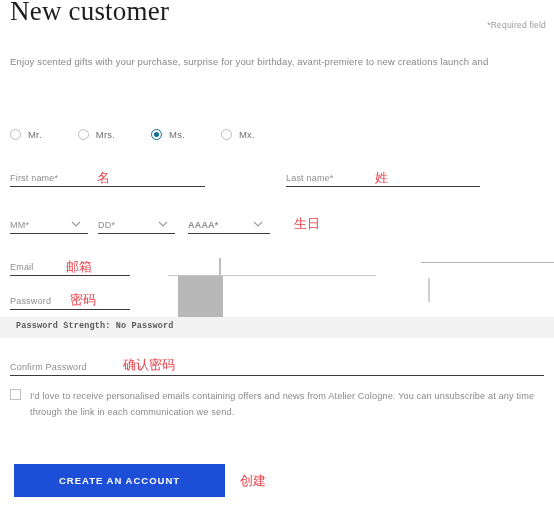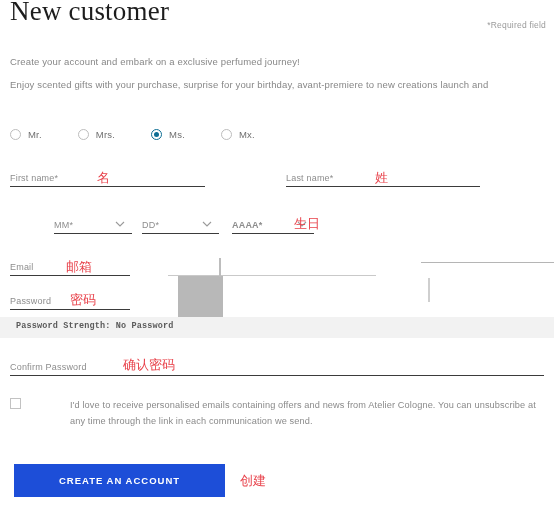--- a/index.html
+++ b/index.html
@@ -124,21 +124,20 @@
     background: #3b3b3b;
   }
   .underline.light {
     background: #c9c9c9;
   }
 
   
   .select {
     position: absolute;
     height: 20px;
-    margin-left: 44px;
   }
   .select .sel-text {
     position: absolute;
     left: 0;
     bottom: 4px;
     font-size: 9px;
     color: #8d8d8d;
     letter-spacing: 0.2px;
     white-space: nowrap;
   }
@@ -198,25 +197,24 @@
   .caret {
     position: absolute;
     width: 2px;
     background: #bdbdbd;
   }
 
   
   .consent {
     position: absolute;
     left: 10px;
-    top: 397px;
+    top: 388px;
     width: 534px;
     display: flex;
     align-items: flex-start;
-    gap: 40px;
   }
   .checkbox {
     width: 11px;
     height: 11px;
     border: 1px solid #c2c2c2;
     box-sizing: border-box;
     background: #fff;
     flex: none;
     margin-top: 1px;
   }
@@ -247,21 +245,20 @@
 </style>
 </head>
 <body>
 
 <div class="page">
 
   <div class="title">New customer</div>
   <div class="required-note">*Required field</div>
 
   <div class="intro">
-    <p>Create your account and embark on a exclusive perfumed journey!</p>
     <p>Enjoy scented gifts with your purchase, surprise for your birthday, avant-premiere to new creations launch and</p>
   </div>
 
   <div class="radio-row">
     <div class="radio-opt">
       <span class="radio-mark"></span>
       <span class="radio-label">Mr.</span>
     </div>
     <div class="radio-opt">
       <span class="radio-mark"></span>

